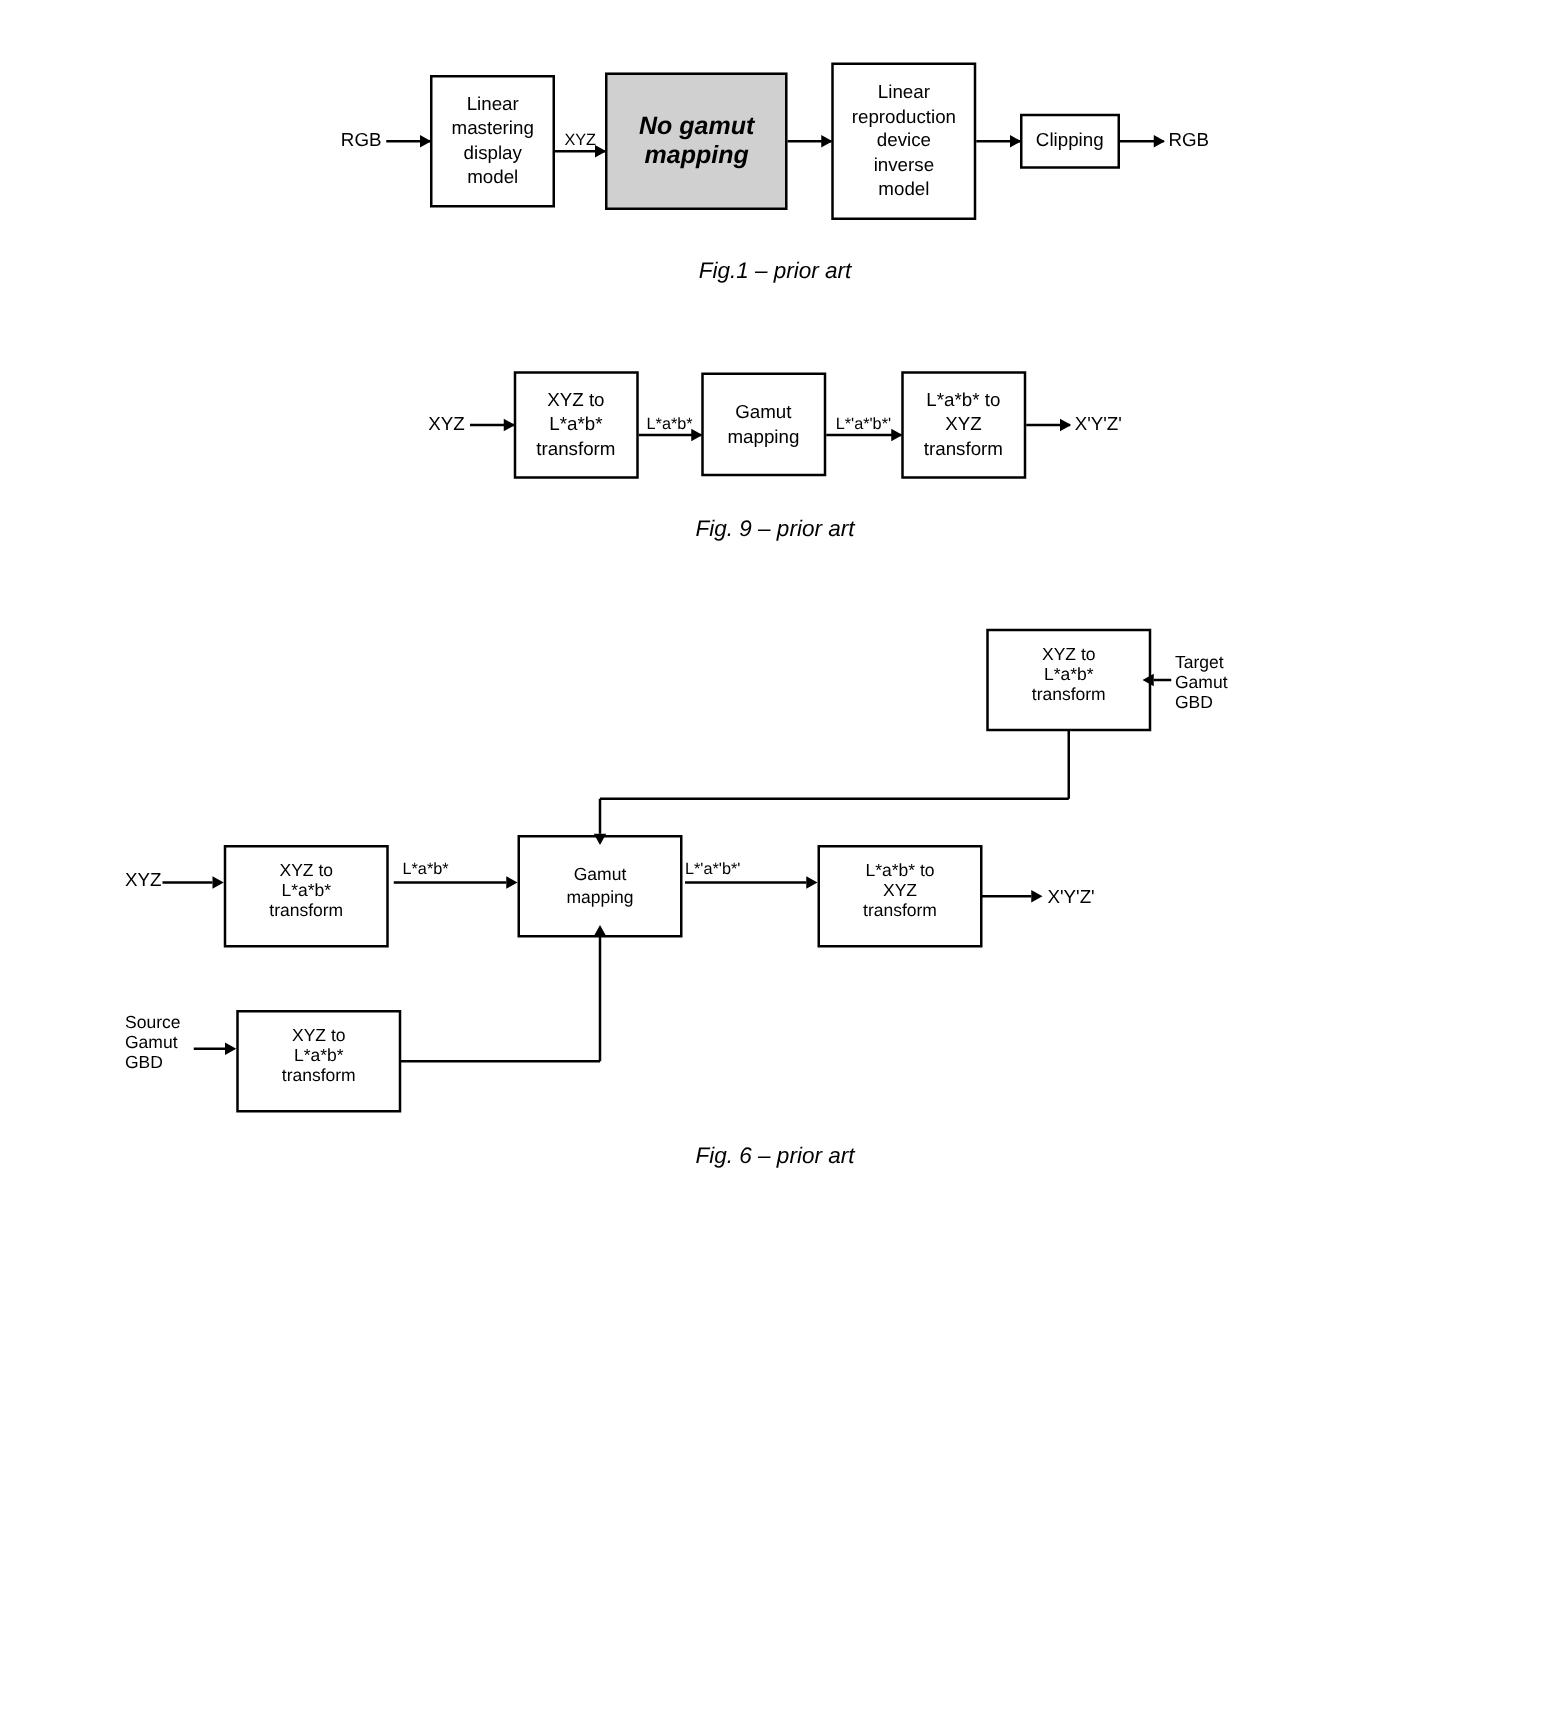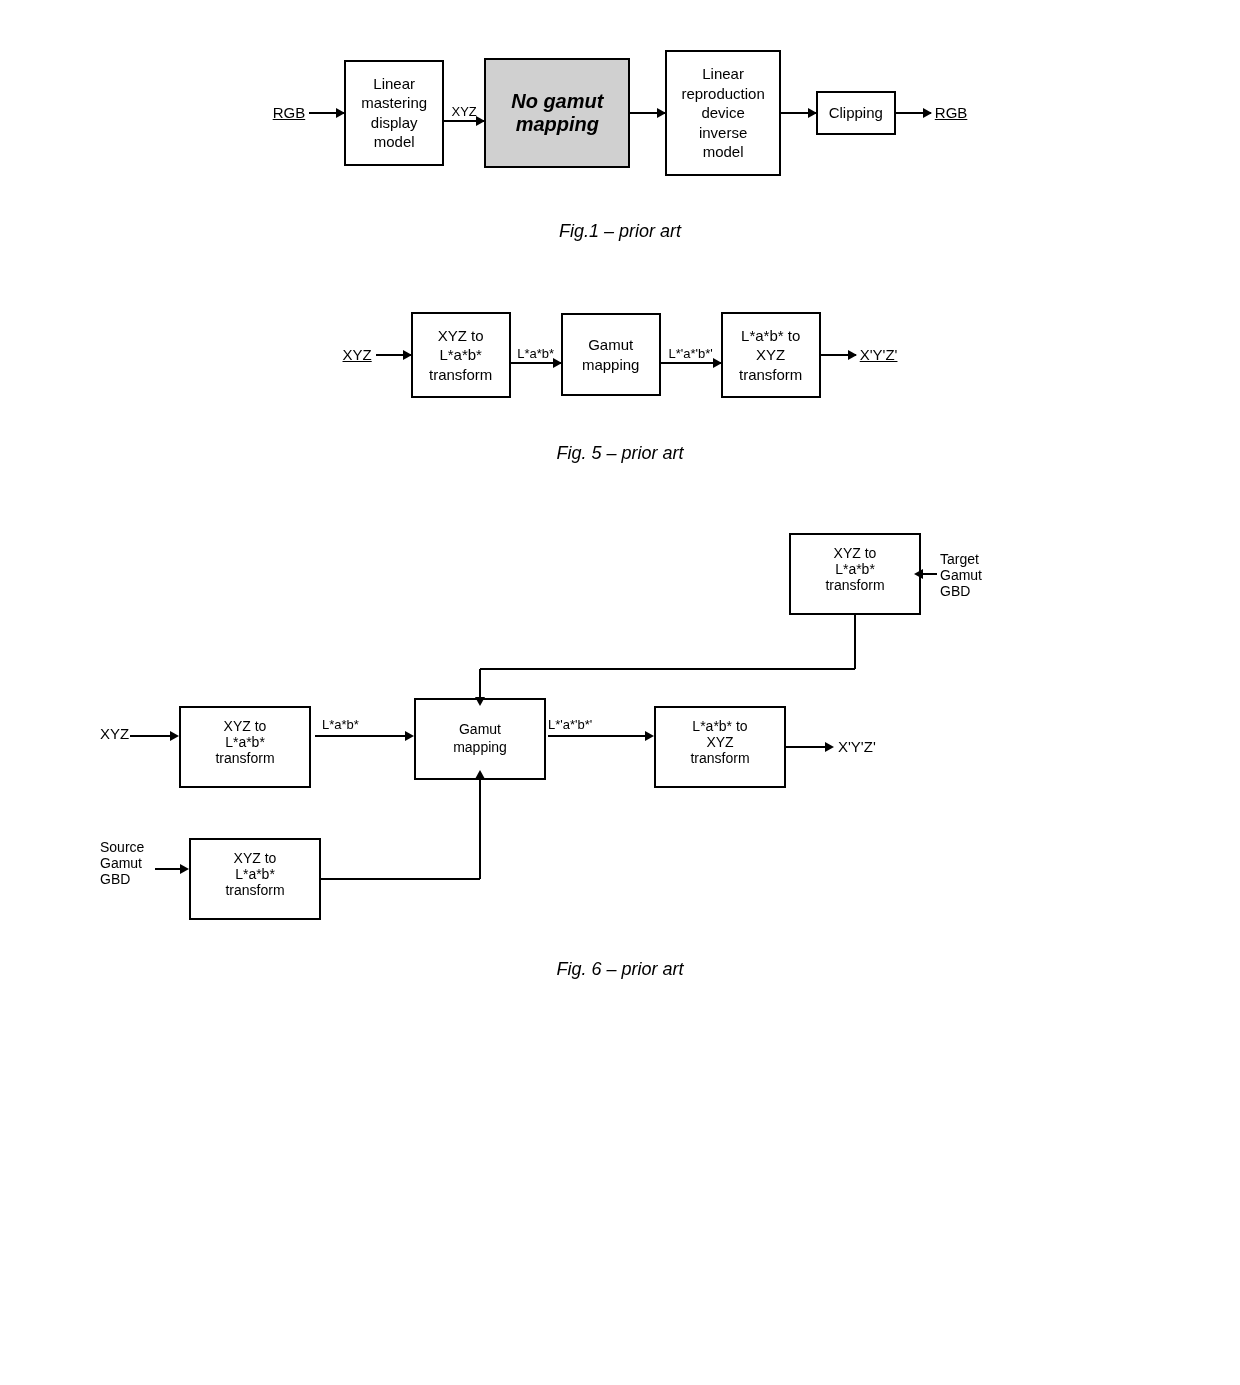--- a/index.html
+++ b/index.html
@@ -41,27 +41,26 @@
       font-weight: bold;
       background: #d0d0d0;
       min-width: 120px;
       font-style: italic;
     }
 
     .label-text {
       font-size: 15px;
       white-space: nowrap;
       padding: 0 4px;
-      text-decoration: underline;
     }
 
     .caption {
       text-align: center;
       font-size: 18px;
-      margin-top: 25px;
+      margin-top: 10px;
       font-style: italic;
     }
 
     
     .arr-wrap {
       display: flex;
       flex-direction: column;
       align-items: center;
       justify-content: center;
     }
@@ -189,21 +188,21 @@
     <div class="box" style="min-width:100px; padding:12px 14px;">
       <span style="white-space:pre-line;">L*a*b* to
 XYZ
 transform</span>
     </div>
 
     <div class="simple-arr"></div>
 
     <span class="label-text">X'Y'Z'</span>
   </div>
-  <div class="caption">Fig. 5 – prior art</div>
+  <div class="caption">Fig. 9 – prior art</div>
 </div>
 
 <div class="diagram-section">
   <div class="fig3-svg-wrap">
     <svg width="1100" height="420" viewBox="0 0 1100 420">
 
       <rect x="720" y="20" width="130" height="80" fill="white" stroke="black" stroke-width="2"></rect>
       <text x="785" y="44" text-anchor="middle" font-size="14" font-family="Arial">XYZ to</text>
       <text x="785" y="60" text-anchor="middle" font-size="14" font-family="Arial">L*a*b*</text>
       <text x="785" y="76" text-anchor="middle" font-size="14" font-family="Arial">transform</text>

